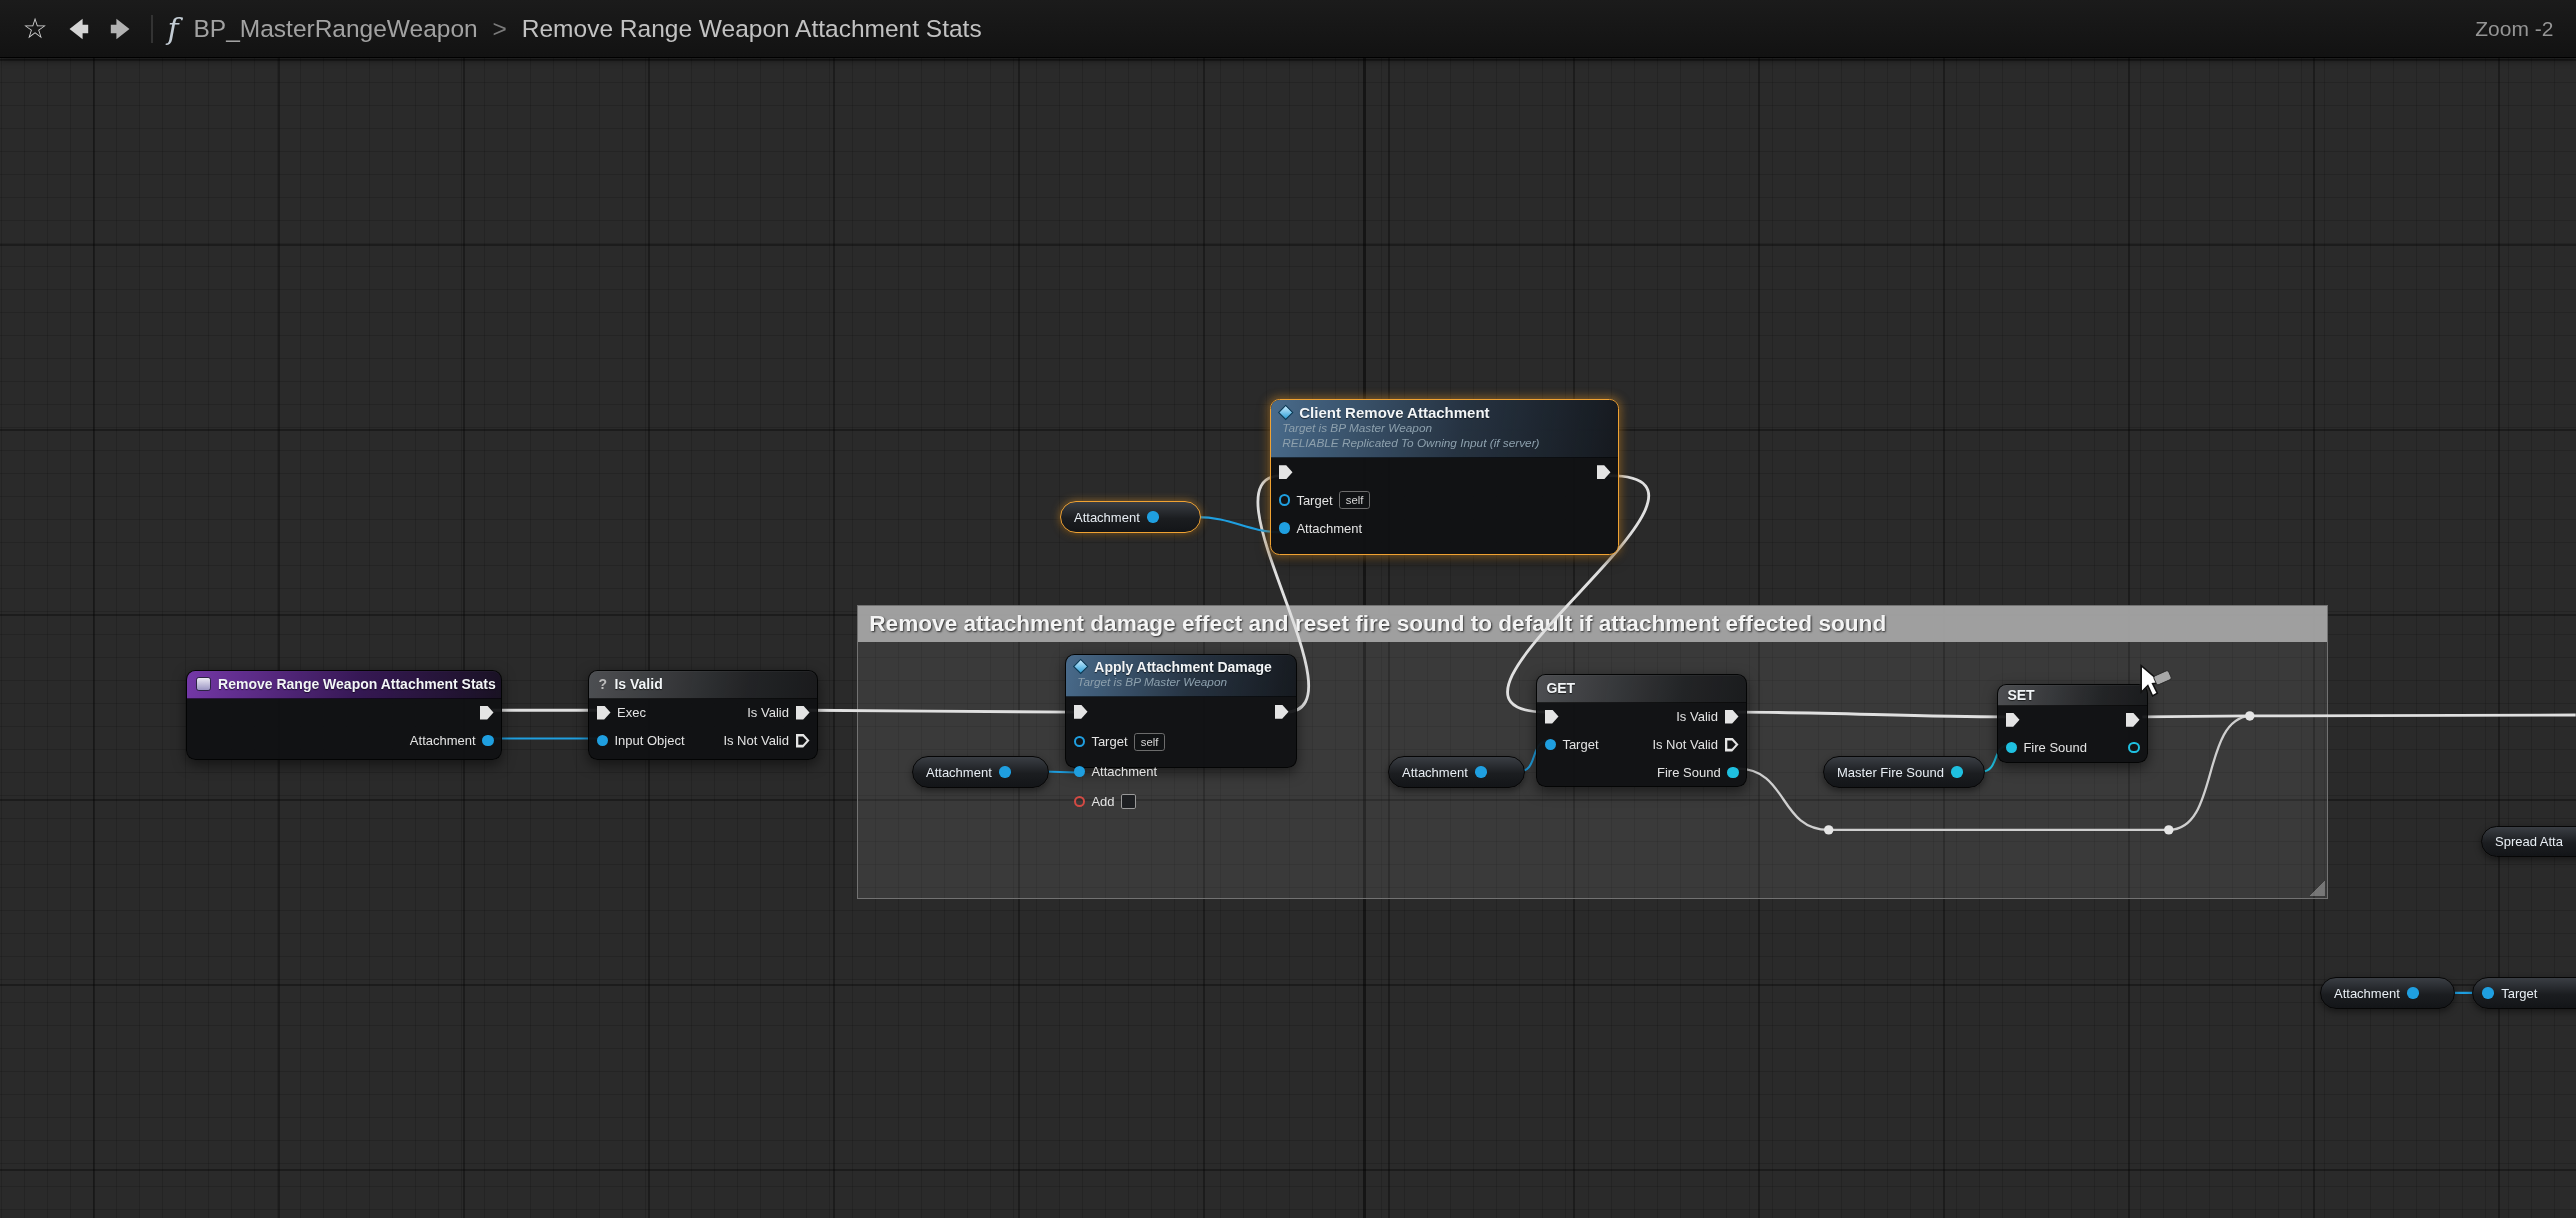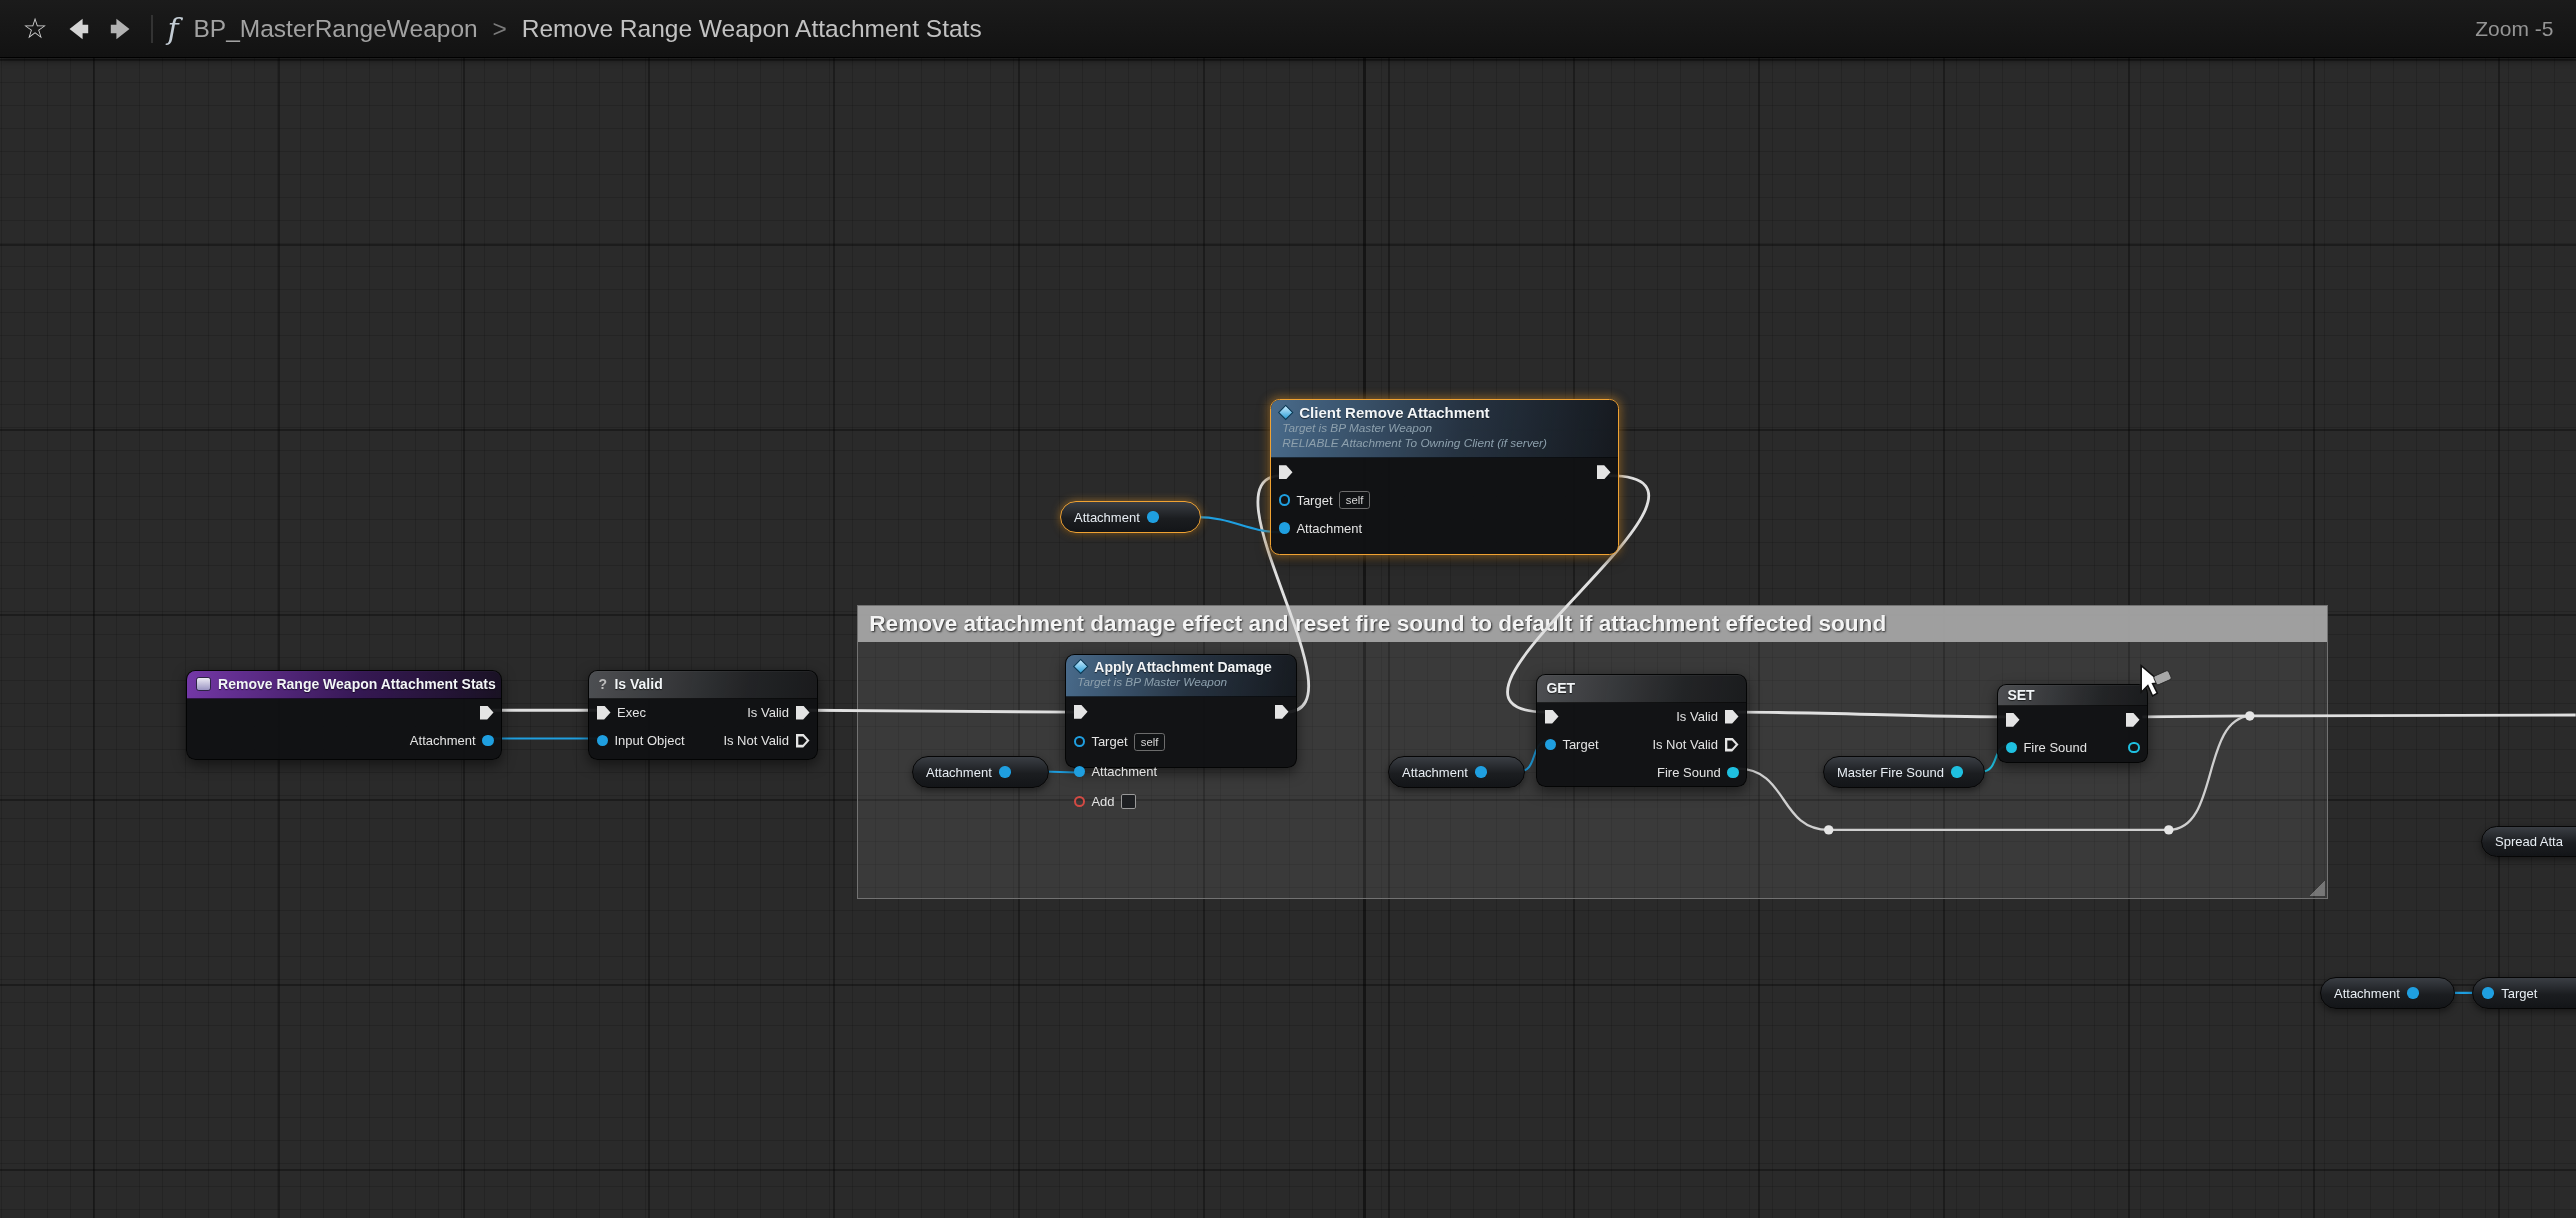--- a/index.html
+++ b/index.html
@@ -197,21 +197,21 @@
     </div>
   </div>
 
   <div class="node selected" style="left:1270px;top:399px;width:349px;height:156px;">
     <div class="nhdr hdr-blue col">
       <div class="hrow">
         <span class="diamond"></span>
         <span class="ntitle" style="font-size:15px;text-align:right;">Client Remove Attachment</span>
       </div>
       <div class="nsub">Target is BP Master Weapon</div>
-      <div class="nsub">RELIABLE Attachment To Owning Client (if server)</div>
+      <div class="nsub">RELIABLE Replicated To Owning Input (if server)</div>
     </div>
     <div class="prow">
       <span class="pg">
           <span class="pin-exec"></span>
         </span>
       <span class="pg out">
           <span class="pin-exec"></span>
         </span>
     </div>
     <div class="prow">
@@ -365,15 +365,15 @@
   <span class="tb-arrow">
     <svg width="30" height="28" viewBox="0 0 32 30">
       <path d="M10 4 L24 15 L10 26 L10 19.5 L4 19.5 L4 10.5 L10 10.5 Z" fill="#b2b2b2"></path>
     </svg>
   </span>
   <span class="tb-sep"></span>
   <span class="tb-f">f</span>
   <span class="crumb-parent">BP_MasterRangeWeapon</span>
   <span class="crumb-sep">&gt;</span>
   <span class="crumb-current">Remove Range Weapon Attachment Stats</span>
-  <span class="zoom-label">Zoom -5</span>
+  <span class="zoom-label">Zoom -2</span>
 </div>
 
 
 </body></html>

